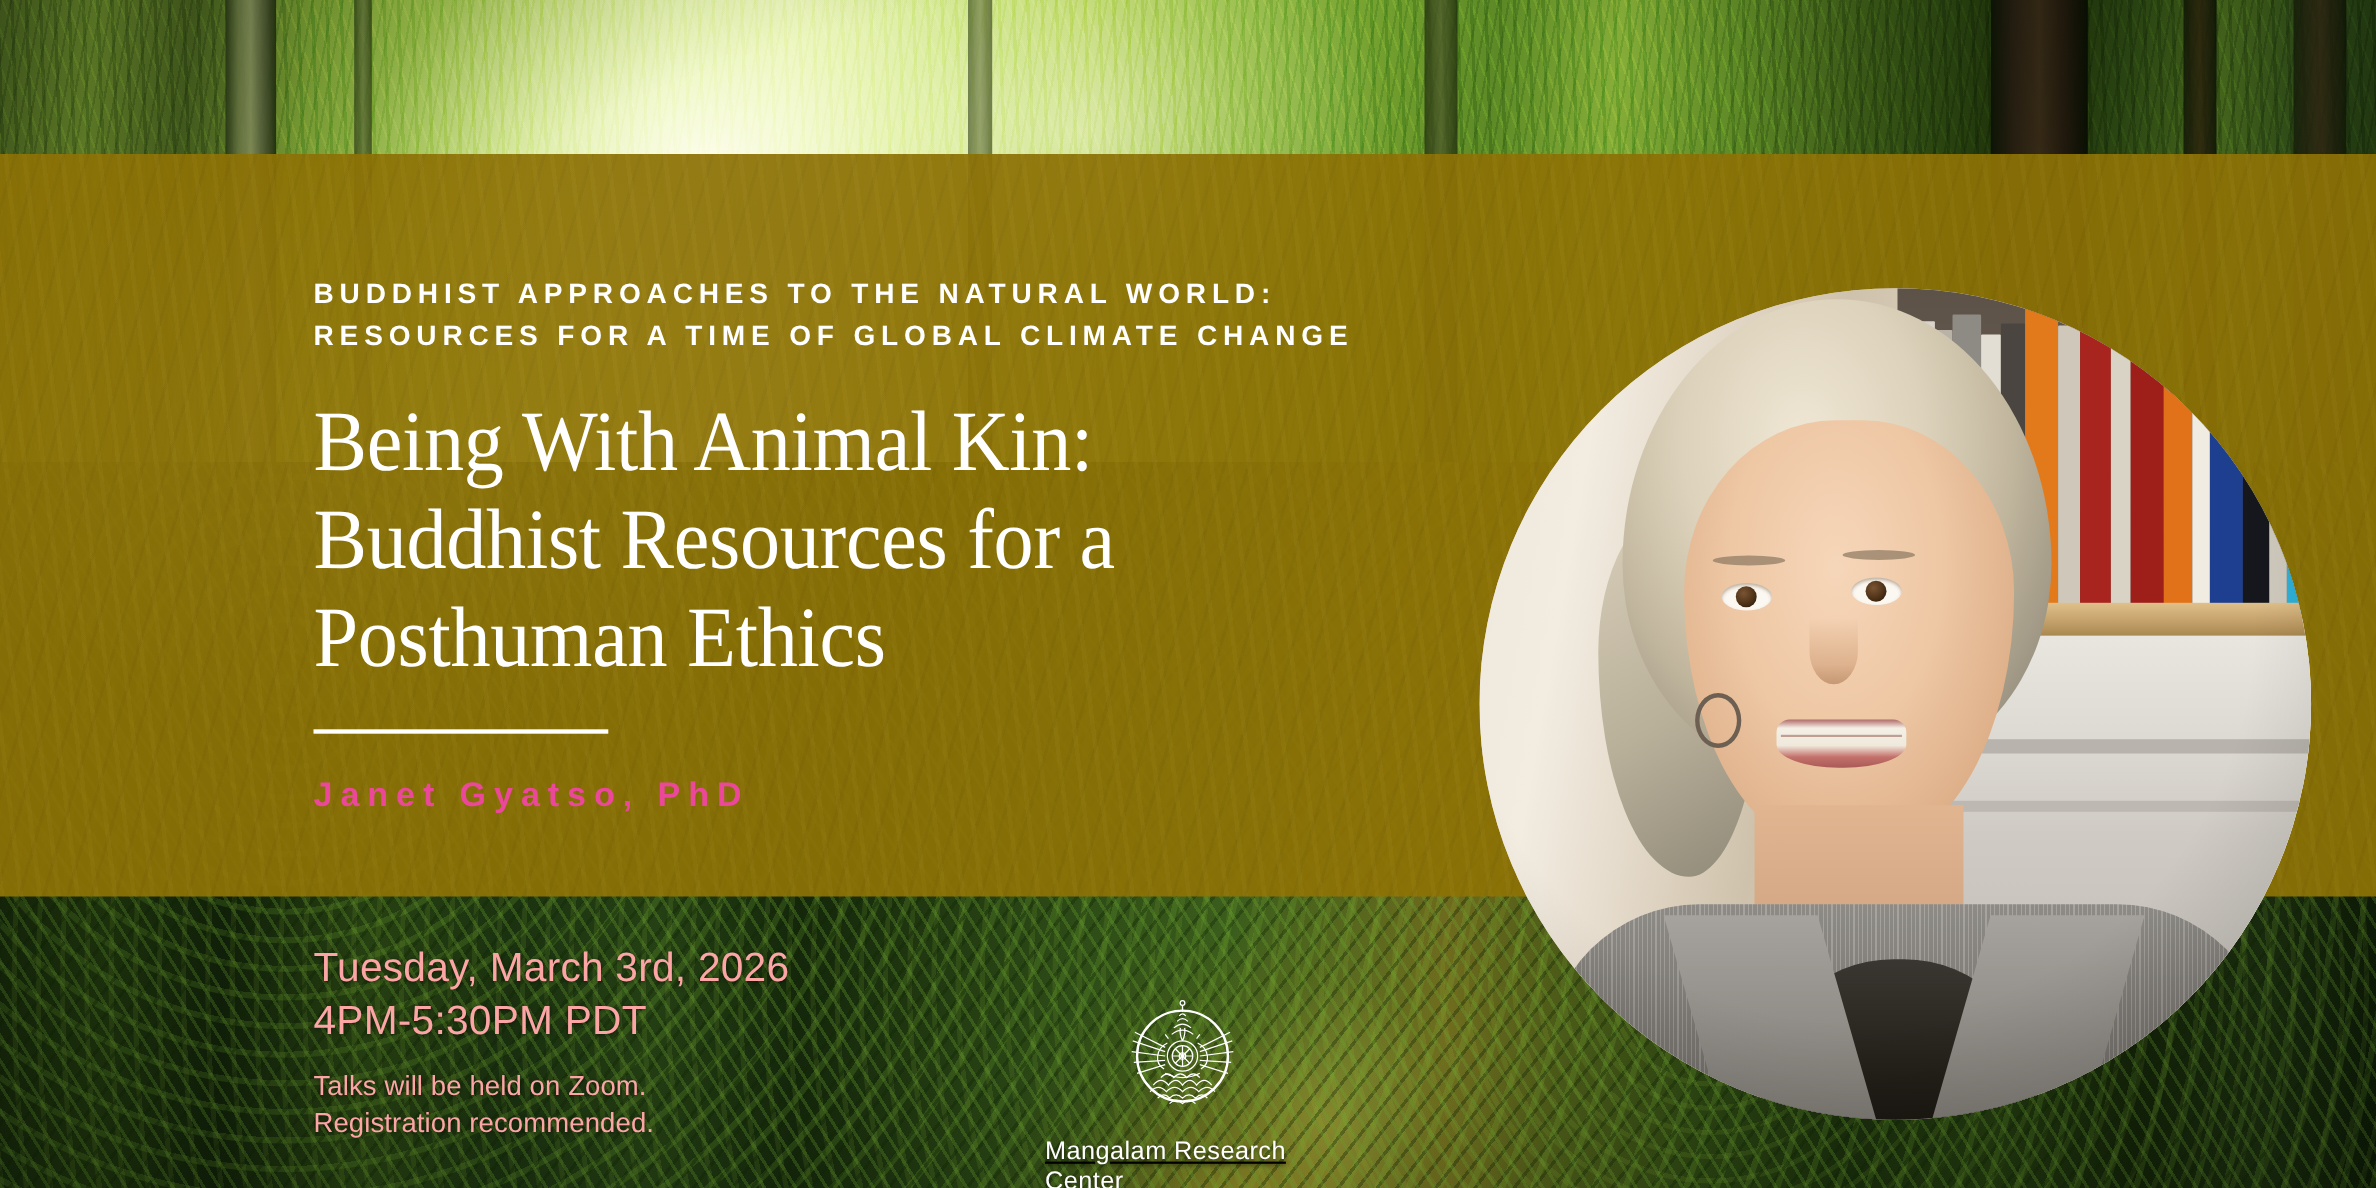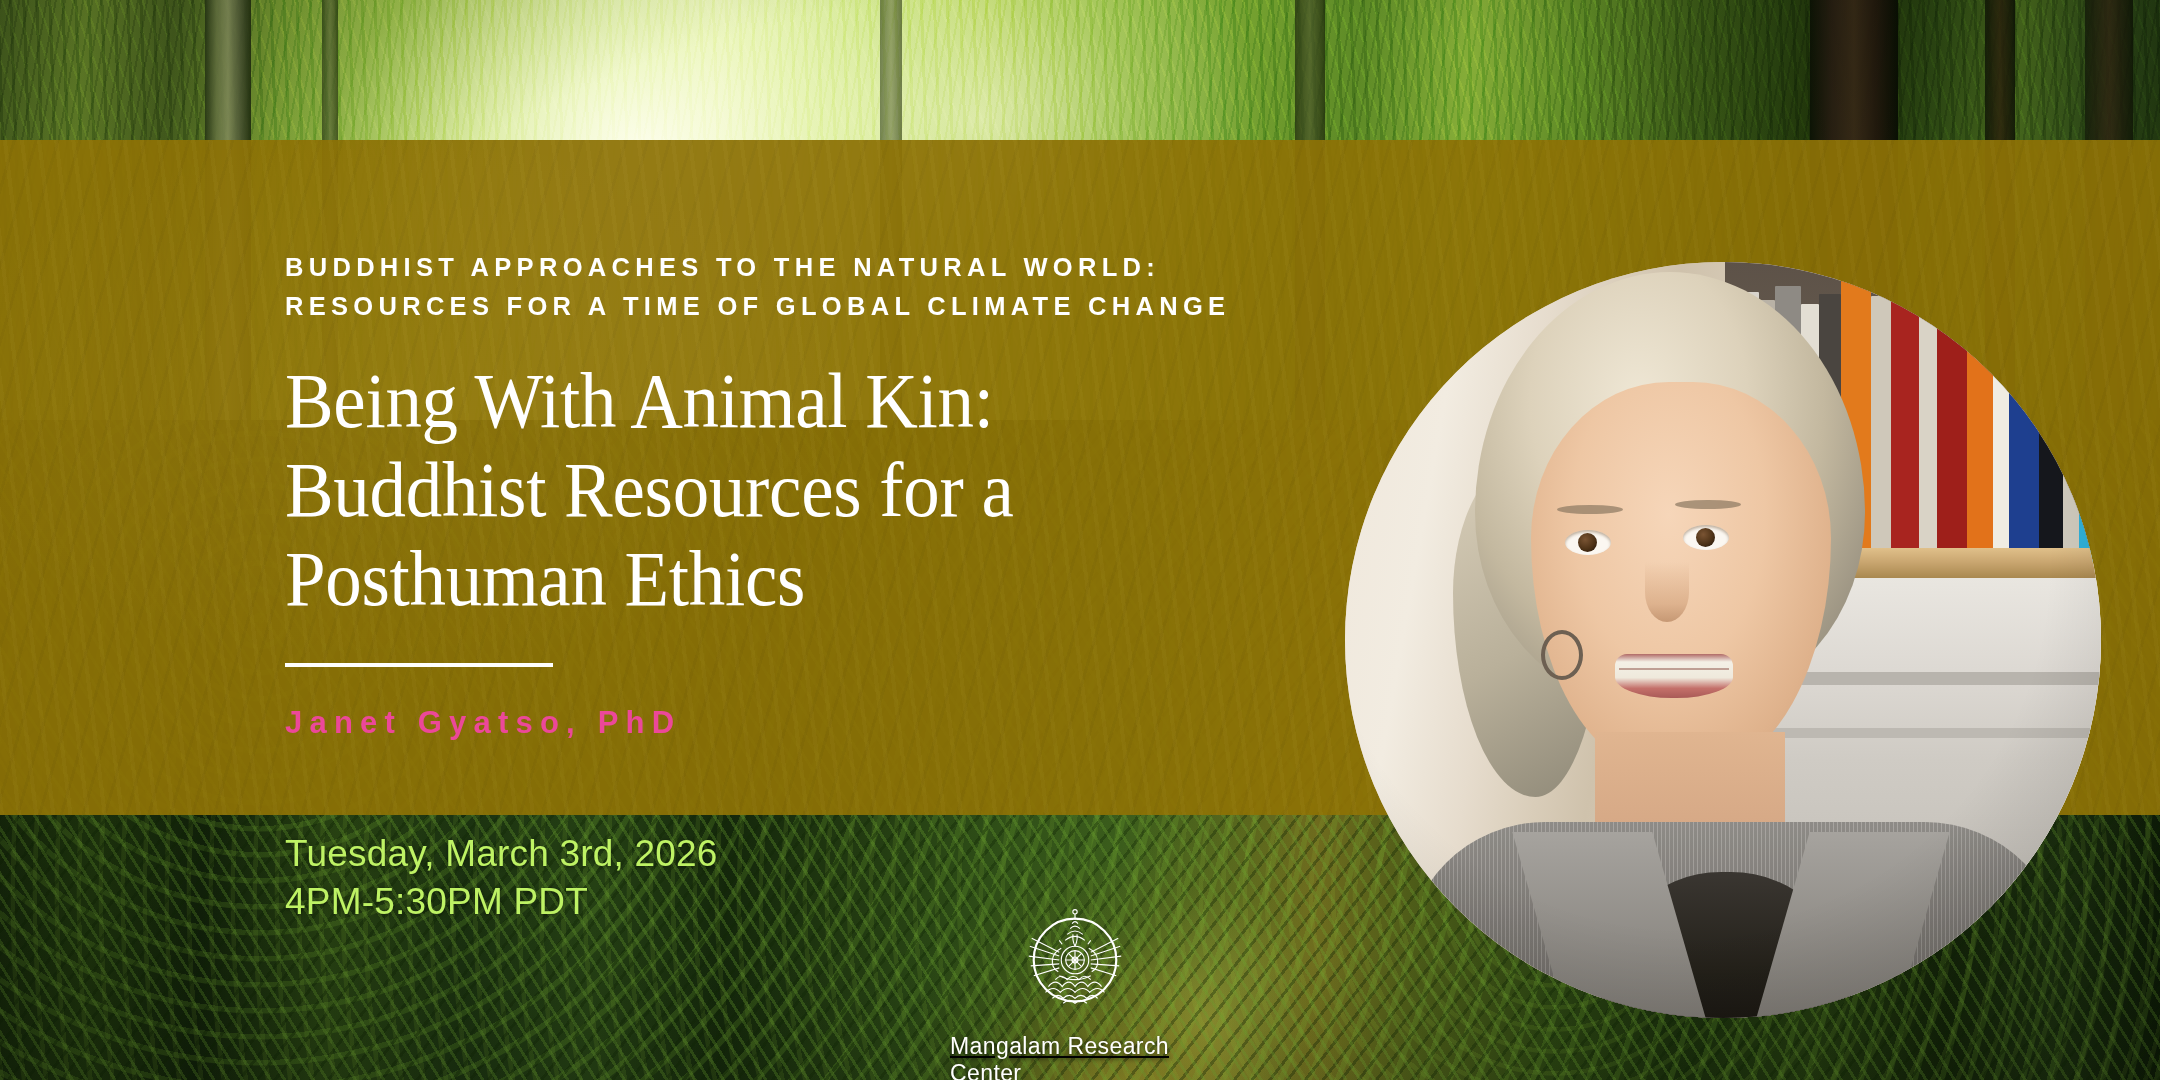--- a/index.html
+++ b/index.html
@@ -136,23 +136,23 @@
     margin-top: 38px;
     color: #ec4899;
     font-size: 31px;
     font-weight: 700;
     letter-spacing: 7.2px;
   }
 
   
   .info-block {
     position: absolute;
-    left: 285px; top: 830px;
+    left: 285px; top: 856px;
     width: 620px;
-    color: #bef264;
+    color: #fca5a5;
   }
   .date-line {
     font-size: 37px;
     font-weight: 400;
     line-height: 1.30;
     letter-spacing: 0.2px;
     text-shadow: 0 1px 4px rgba(0,0,0,0.55);
     white-space: pre-line;
   }
   .note-line {
@@ -340,20 +340,22 @@
     <div class="title">Being With Animal Kin:
 Buddhist Resources for a
 Posthuman Ethics</div>
     <div class="divider"></div>
     <div class="speaker">Janet  Gyatso,  PhD</div>
   </div>
 
   <div class="info-block">
     <div class="date-line">Tuesday, March 3rd, 2026
 4PM-5:30PM PDT</div>
+    <div class="note-line">Talks will be held on Zoom.
+Registration recommended.</div>
   </div>
 
   <div class="logo-wrap">
     <svg class="logo-mark" viewBox="0 0 120 120">
       <g fill="none" stroke="#ffffff" stroke-width="2.2">
         <circle cx="60" cy="60" r="42"></circle>
       </g>
       <g fill="none" stroke="#ffffff" stroke-width="1.15">
 
         <path d="M44 52 L16 38 M44 56 L14 46 M44 60 L13 56 M44 64 L15 66 M44 68 L18 76"></path>

